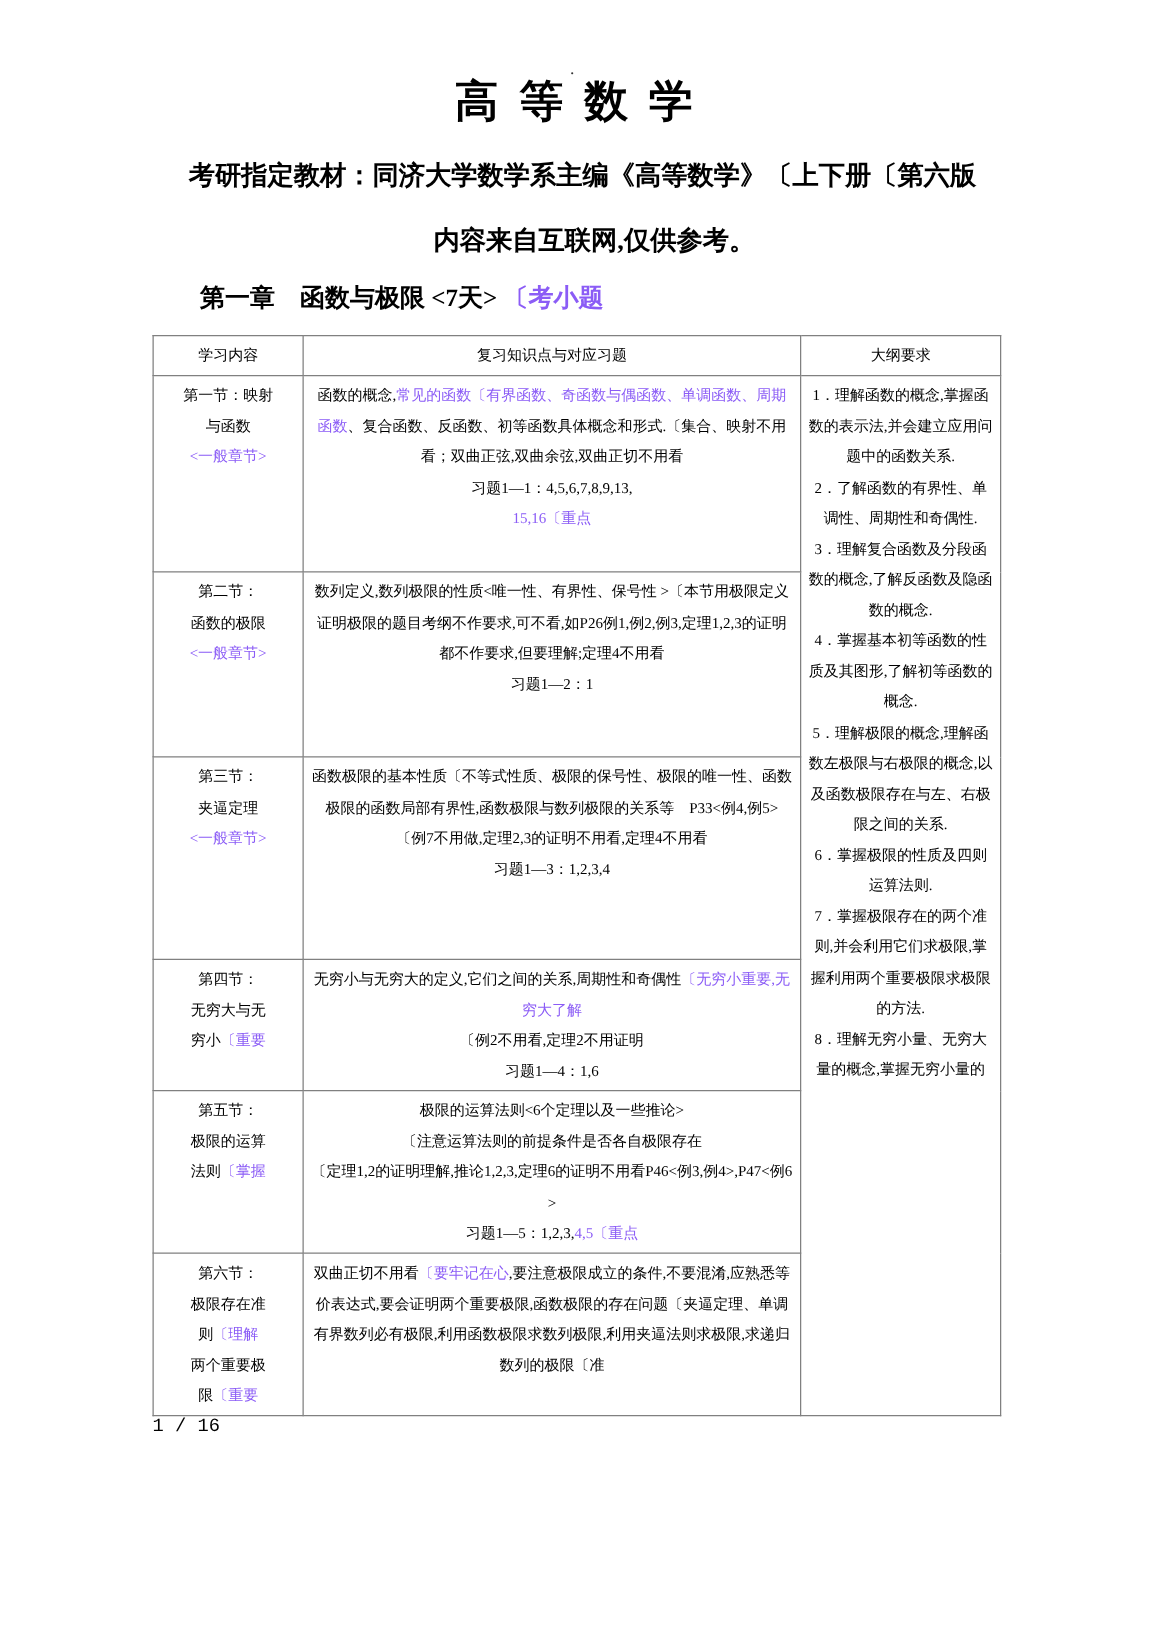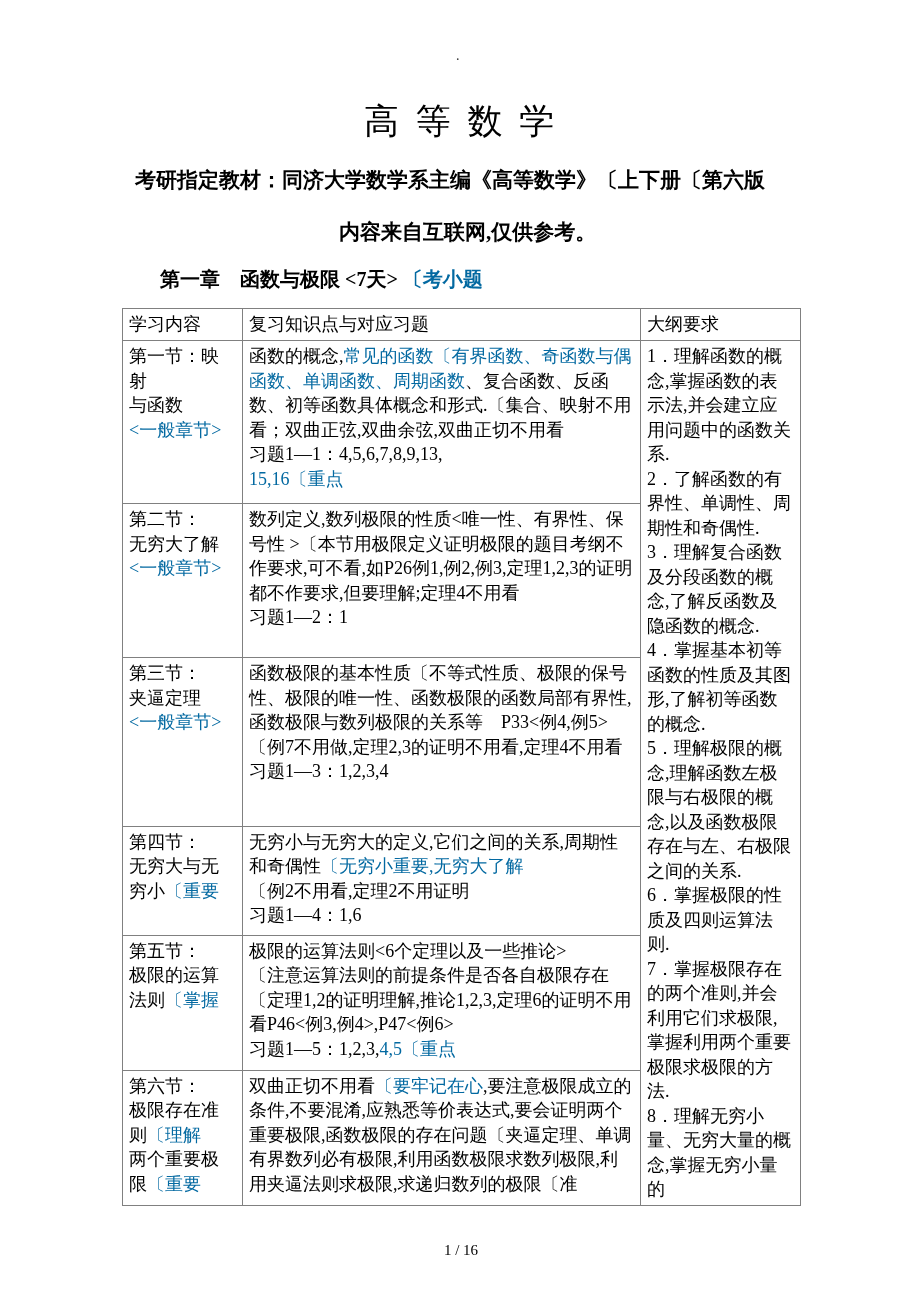--- a/index.html
+++ b/index.html
@@ -11,60 +11,60 @@
     color:#000000;
     font-family:"Liberation Serif","DejaVu Serif",serif;
     overflow:hidden;
     padding:0 120px 0 122px;
   }
   .stray-dot {
     position:absolute; left:456px; top:48px;
     font-size:14px; color:#333;
   }
   h1.title {
-    margin-top:100px;
+    margin-top:60px;
     text-align:center;
-    font-size:35px; font-weight:normal;
+    font-size:35px; font-weight:bold;
     letter-spacing:4px;
     line-height:1.25;
   }
   p.subtitle {
-    margin:24px 0 0 13px;
+    margin:24px 0 0 29px;
     font-size:21px; font-weight:bold;
     line-height:1.2;
   }
   p.subtitle + p.subtitle { margin-top:27px;text-align:center; }
   h2.chapter {
     margin:22px 0 0 38px;
     font-size:20px; font-weight:bold;
     line-height:1.2;
   }
-  .red { color:#0369a1; }
+  .red { color:#8b5cf6; }
   .bold { font-weight:normal; }
   table.doc-table {
     margin-top:17px;
     width:678px;
     border-collapse:collapse;
     table-layout:fixed;
-    font-size:18px;
+    font-size:12px;
     line-height:24.5px;
+    text-align:center;
   }
   table.doc-table td {
     border:1px solid #808080;
     padding:3px 6px;
     vertical-align:top;
     white-space:pre-line;
     word-break:break-all;
     overflow:hidden;
   }
   tr.header-row td { vertical-align:middle; }
   .footer {
-    margin-top:36px;
-    text-align:center;
     font-size:15px;
+    font-family:Liberation Mono, monospace;
   }
 </style>
 </head>
 <body>
 
 <div class="page">
 
   <span class="stray-dot">.</span>
 
   <h1 class="title">高 等 数 学</h1>
@@ -99,21 +99,21 @@
 2．了解函数的有界性、单调性、周期性和奇偶性.
 3．理解复合函数及分段函数的概念,了解反函数及隐函数的概念.
 4．掌握基本初等函数的性质及其图形,了解初等函数的概念.
 5．理解极限的概念,理解函数左极限与右极限的概念,以及函数极限存在与左、右极限之间的关系.
 6．掌握极限的性质及四则运算法则.
 7．掌握极限存在的两个准则,并会利用它们求极限,掌握利用两个重要极限求极限的方法.
 8．理解无穷小量、无穷大量的概念,掌握无穷小量的</td>
       </tr>
       <tr style="height:148px">
         <td><span>第二节：
-无穷大了解
+函数的极限
 </span><span class="red bold">&lt;一般章节&gt;</span></td>
         <td><span>数列定义,数列极限的性质&lt;唯一性、有界性、保号性 &gt;〔本节用极限定义证明极限的题目考纲不作要求,可不看,如P26例1,例2,例3,定理1,2,3的证明都不作要求,但要理解;定理4不用看
 习题1—2：1</span></td>
       </tr>
       <tr style="height:162px">
         <td><span>第三节：
 夹逼定理
 </span><span class="red bold">&lt;一般章节&gt;</span></td>
         <td><span>函数极限的基本性质〔不等式性质、极限的保号性、极限的唯一性、函数极限的函数局部有界性,函数极限与数列极限的关系等　P33&lt;例4,例5&gt;〔例7不用做,定理2,3的证明不用看,定理4不用看
 习题1—3：1,2,3,4</span></td>

